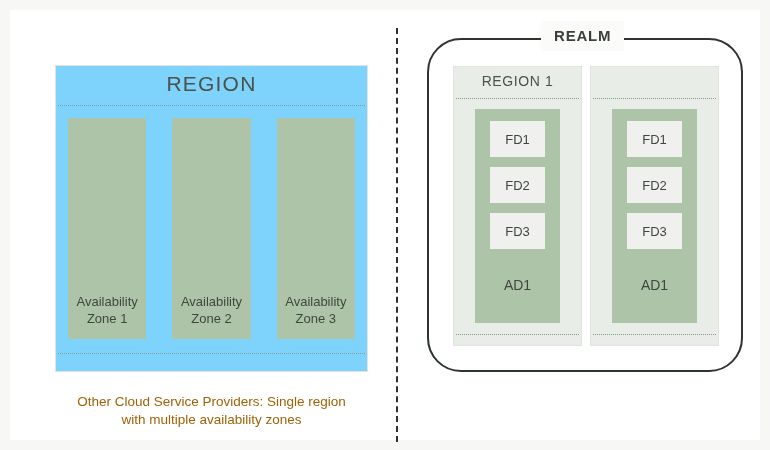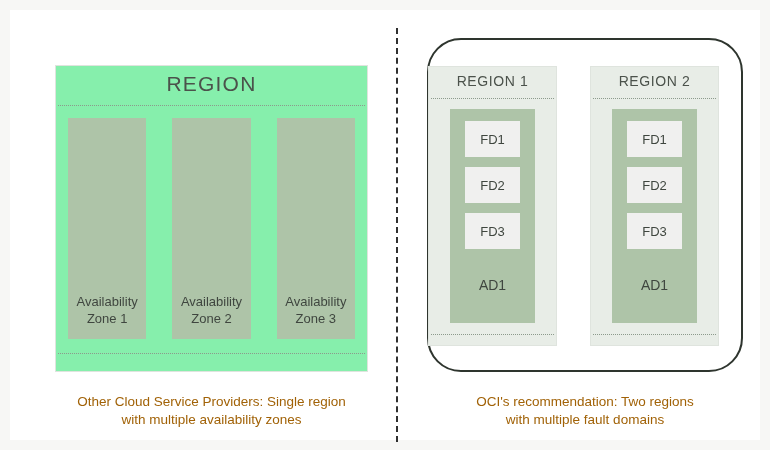--- a/index.html
+++ b/index.html
@@ -39,21 +39,21 @@
     border-left: 2px dashed #2f2f2f;
   }
 
   
   .region-box {
     position: absolute;
     left: 45px;
     top: 55px;
     width: 313px;
     height: 307px;
-    background: #86efac;
+    background: #7dd3fc;
     border: 1px solid #dfe4de;
     box-sizing: border-box;
   }
   .region-title {
     position: absolute;
     left: 0;
     top: 6px;
     width: 100%;
     text-align: center;
     font-size: 21px;
@@ -129,21 +129,21 @@
 
   .sub-region {
     position: absolute;
     top: 56px;
     width: 129px;
     height: 280px;
     background: #e8ede7;
     border: 1px solid #dfe4de;
     box-sizing: border-box;
   }
-  .sub-region.r1 { left: 418px; padding-left: 44px; }
+  .sub-region.r1 { left: 443px; padding-left: 44px; }
   .sub-region.r2 { left: 580px; }
 
   .sub-region-title {
     position: absolute;
     left: 0;
     top: 6px;
     width: 100%;
     text-align: center;
     font-size: 14px;
     letter-spacing: 0.6px;
@@ -232,46 +232,44 @@
         </div>
       </div>
 
       <div class="region-dash-bottom"></div>
     </div>
 
     <div class="caption left">Other Cloud Service Providers: Single region
 with multiple availability zones</div>
 
     <div class="realm-border"></div>
+    <div class="realm-label">REALM</div>
 
     <div class="sub-region r1">
       <div class="sub-region-title">REGION 1</div>
       <div class="sub-dash-top"></div>
 
       <div class="ad-box">
         <div class="fd-box">FD1</div>
         <div class="fd-box">FD2</div>
         <div class="fd-box">FD3</div>
         <div class="ad-label">AD1</div>
       </div>
 
       <div class="sub-dash-bottom"></div>
     </div>
 
     <div class="sub-region r2">
-      <div class="sub-region-title">REGION 2</div>
       <div class="sub-dash-top"></div>
 
       <div class="ad-box">
         <div class="fd-box">FD1</div>
         <div class="fd-box">FD2</div>
         <div class="fd-box">FD3</div>
         <div class="ad-label">AD1</div>
       </div>
 
       <div class="sub-dash-bottom"></div>
     </div>
 
-    <div class="caption right">OCI's recommendation: Two regions
-with multiple fault domains</div>
 
   </div>
 </div>
 
 </body></html>

